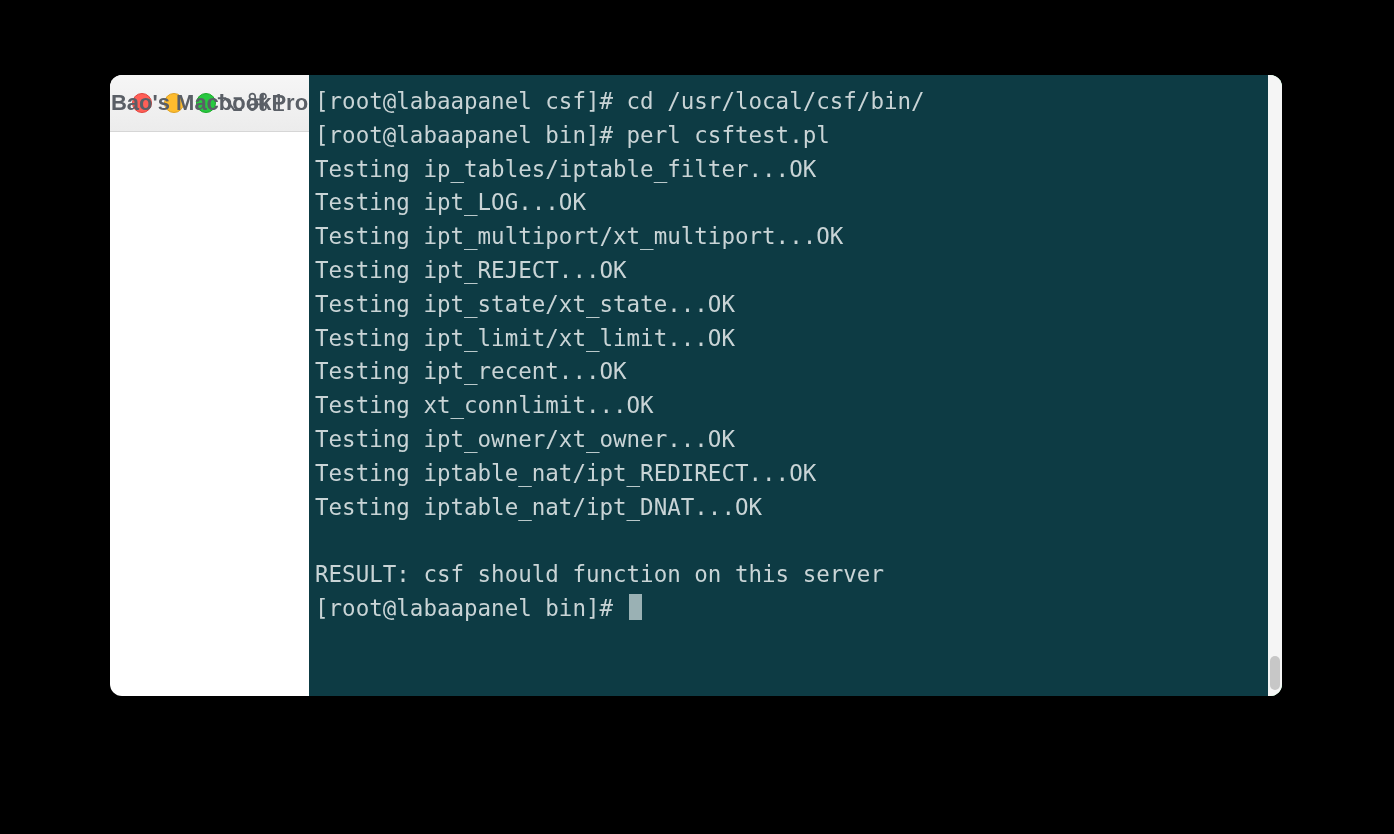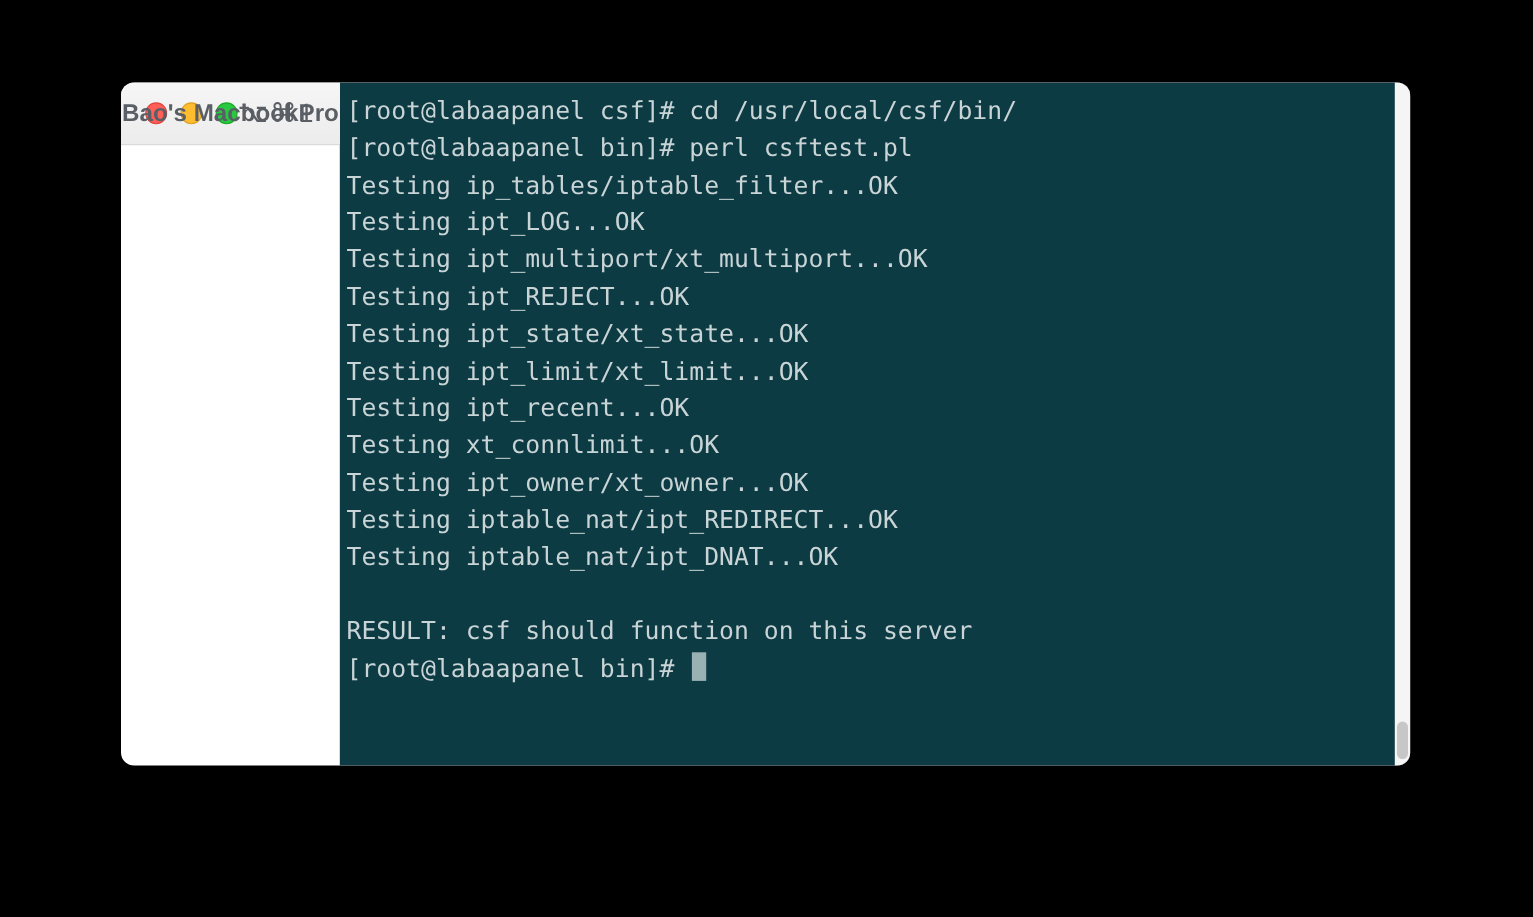--- a/index.html
+++ b/index.html
@@ -59,21 +59,21 @@
     margin-left: auto;
     margin-right: 22px;
     font-size: 24px;
     color: #5a5f66;
     font-weight: 400;
     letter-spacing: 2px;
   }
   .term-wrap {
     flex: 1;
     display: flex;
-    background: #404040;
+    background: #86efac;
   }
   .term {
     flex: 1;
     background: #0d3b44;
     padding: 10px 6px 10px 6px;
     font-family: "SF Mono", "Menlo", "Consolas", monospace;
     font-size: 22.5px;
     line-height: 33.8px;
     color: #c9d4d6;
     white-space: pre;

